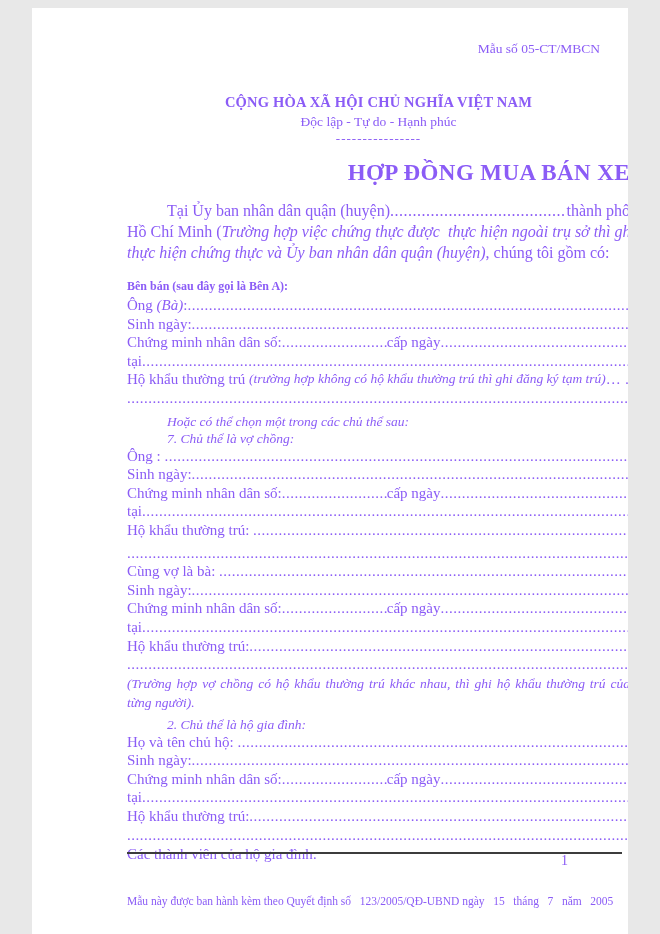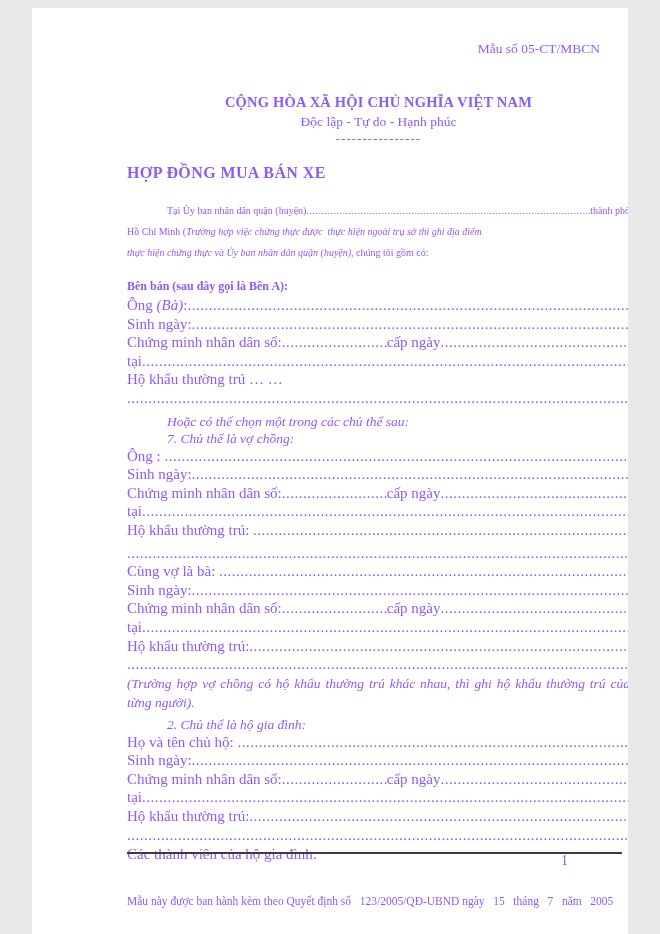--- a/index.html
+++ b/index.html
@@ -6,22 +6,22 @@
   .page {
     position:relative; width:596px; height:934px; margin:8px auto;
     background:#ffffff; overflow:hidden; color:#8b5cf6;
     font-family:"Liberation Serif","DejaVu Serif",serif;
   }
   .form-code { position:absolute; top:33px; right:28px; font-size:13.5px; }
   .content { position:absolute; left:95px; width:503px; top:12px; padding-top:72px; }
   .h-national { text-align:center; font-weight:bold; font-size:14.5px; line-height:20px; letter-spacing:0.2px; }
   .h-motto { text-align:center; font-weight:normal; font-size:13.5px; line-height:20px; }
   .h-dashes { text-align:center; font-size:13px; line-height:14px; letter-spacing:1px; }
-  .h-title { text-align:left; font-weight:bold; font-size:16px; line-height:22px; margin-top:16px; letter-spacing:0.4px; }
-  .intro { margin-top:16px; font-size:10px; line-height:21px; }
+  .h-title { text-align:right; font-weight:bold; font-size:23px; line-height:22px; margin-top:16px; letter-spacing:0.4px; }
+  .intro { margin-top:16px; font-size:16px; line-height:21px; }
   .iline { display:flex; align-items:baseline; white-space:pre; overflow:hidden; }
   .iline.first { text-indent:0; }
   .indent { padding-left:40px; }
   .b-heading { font-weight:bold; font-size:12px; line-height:20px; margin-top:13px; }
   .row { display:flex; align-items:center; font-size:15px; line-height:18.6px; white-space:pre; overflow:hidden; }
   .fill { flex:1 1 auto; overflow:hidden; white-space:nowrap; letter-spacing:0.5px; }
   .mid { flex:0 0 auto; width:105px; overflow:hidden; white-space:nowrap; letter-spacing:0.5px; }
   .it { font-style:italic; }
   .small-it { font-style:italic; font-size:13.5px; }
   .sel { font-style:italic; font-size:13.5px; line-height:17px; }
@@ -67,21 +67,21 @@
     <div class="row">
       <span>Sinh ngày:</span><span class="fill">........................................................................................................................................................................................................</span>
     </div>
     <div class="row">
       <span>Chứng minh nhân dân số:</span><span class="mid">........................................................................................................................................................................................................</span><span>cấp ngày</span><span class="fill">........................................................................................................................................................................................................</span>
     </div>
     <div class="row">
       <span>tại</span><span class="fill">........................................................................................................................................................................................................</span>
     </div>
     <div class="row">
-      <span>Hộ khẩu thường trú </span><span>… …</span>
+      <span>Hộ khẩu thường trú </span><span class="small-it">(trường hợp không có hộ khẩu thường trú thì ghi đăng ký tạm trú)</span><span>… …</span>
     </div>
     <div class="row">
       <span class="fill">........................................................................................................................................................................................................</span>
     </div>
 
     <div class="sel sel-group indent">Hoặc có thể chọn một trong các chủ thể sau:</div>
     <div class="sel indent">7. Chủ thể là vợ chồng:</div>
 
     <div class="row">
       <span>Ông : </span><span class="fill">........................................................................................................................................................................................................</span>

